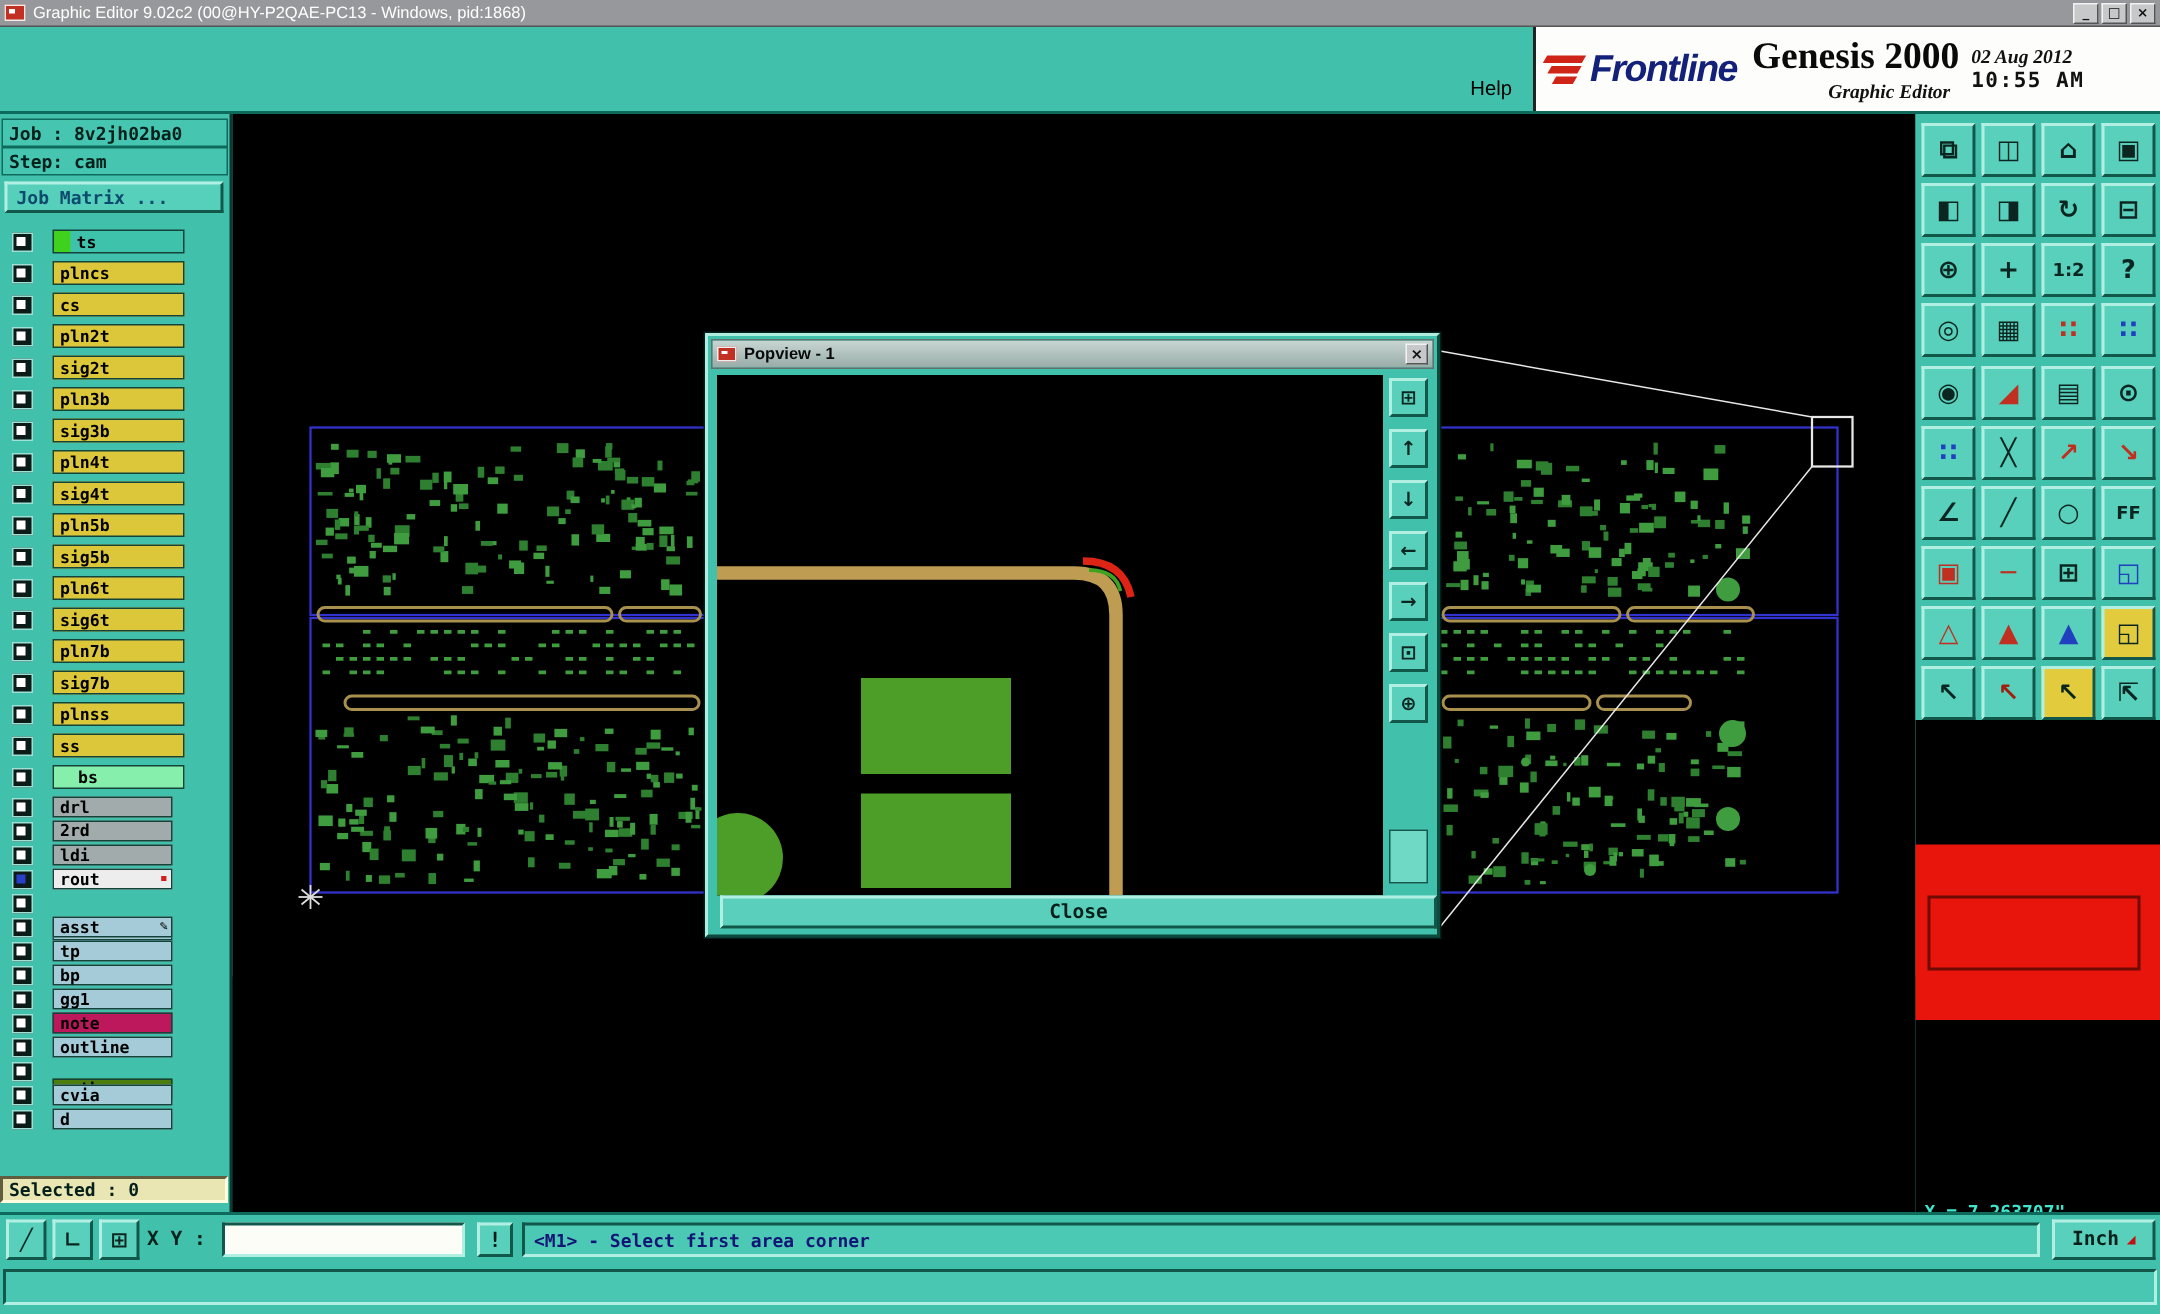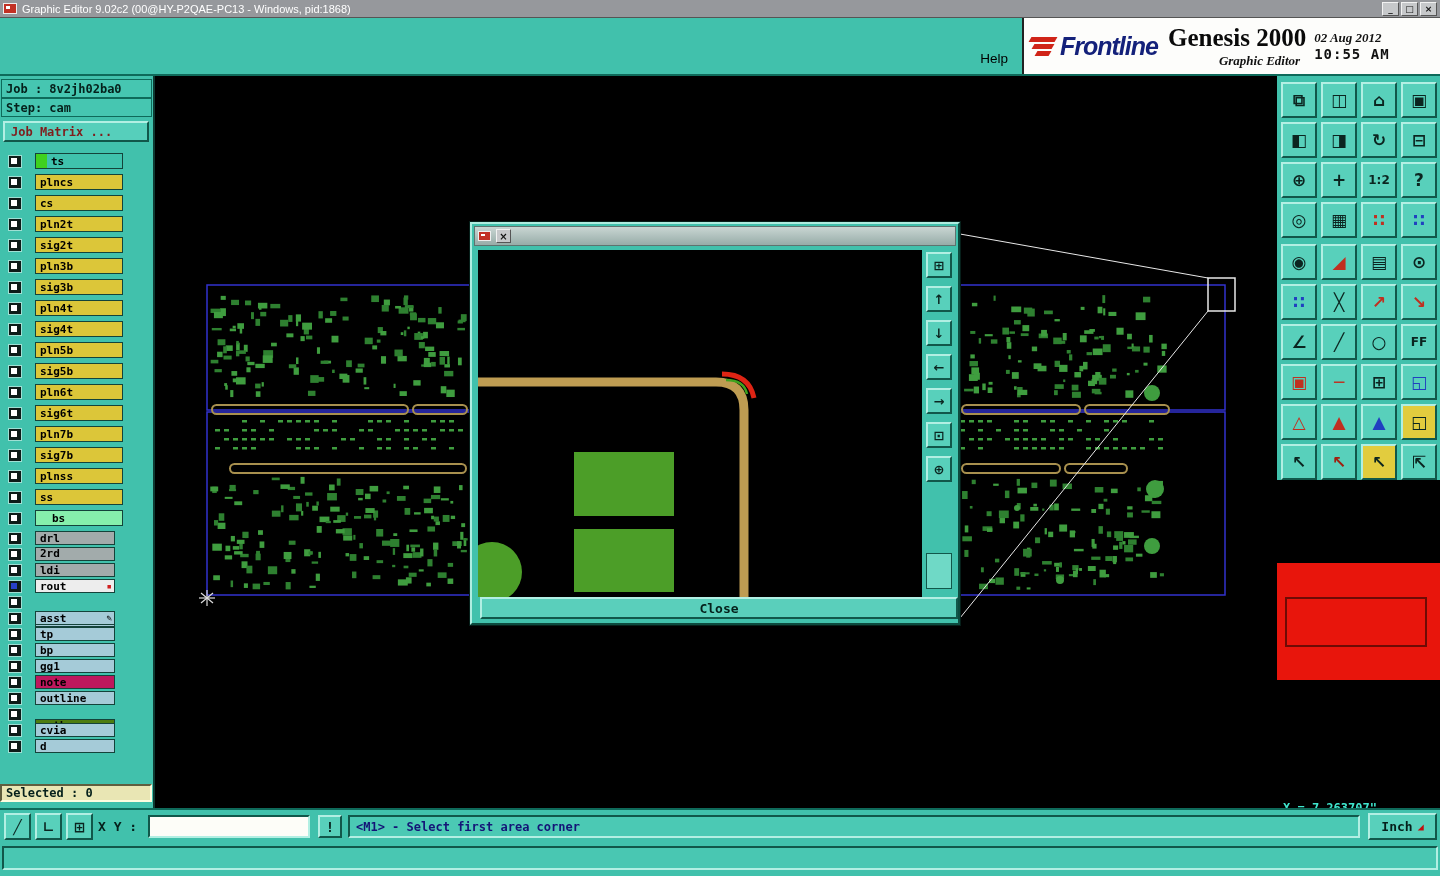--- a/index.html
+++ b/index.html
@@ -32,21 +32,21 @@
 .dt-col{margin-left:8px;display:flex;flex-direction:column;align-items:flex-start;min-width:96px}
 .brand-date{font:italic bold 13px "Liberation Serif",serif;color:#111;white-space:nowrap}
 .brand-time{font:bold 14px "DejaVu Sans Mono",monospace;color:#111;letter-spacing:1px}
 
 
 .sidebar{position:absolute;left:0;top:76px;width:155px;height:732px;background:#41C1AC;border-right:2px solid #0E3A32}
 .job-label,.step-label{position:absolute;left:1px;width:151px;height:19px;border:1px solid #0E6A5A;background:#46C6B1;
  font:bold 12px "DejaVu Sans Mono",monospace;color:#05201B;display:flex;align-items:center;padding-left:4px;white-space:nowrap}
 .job-label{top:3px}.step-label{top:22px}
 .job-matrix{position:absolute;left:3px;top:45px;width:146px;height:21px;background:#56CFBB;border:2px solid;border-color:#B2EFE3 #11574A #11574A #B2EFE3;
- font:bold 12px "DejaVu Sans Mono",monospace;color:#7f1d1d;display:flex;align-items:center;padding-left:6px;cursor:default}
+ font:bold 12px "DejaVu Sans Mono",monospace;color:#0c4a6e;display:flex;align-items:center;padding-left:6px;cursor:default}
 .layer-list{position:absolute;left:0;top:77px;width:155px}
 .layer-row{display:flex;align-items:center;padding-left:8px}
 .layer-row.board{height:16px;margin-bottom:5px}
 .layer-row.misc{height:14px;margin-bottom:2px}
 .layer-cb{width:14px;height:13px;background:#0D1B18;border:1px solid #9FE0D4;display:inline-flex;align-items:center;padding-left:2px;flex:none}
 .cb-inner{width:6px;height:6px;background:#fff;display:block}
 .layer-label{margin-left:13px;width:88px;height:100%;font:bold 11px "DejaVu Sans Mono",monospace;color:#000;
  display:flex;align-items:center;padding-left:4px;position:relative;border:1px solid #14433A}
 .layer-row.misc .layer-label{width:80px}
 .layer-swatch{position:absolute;left:0;top:0;bottom:0;width:11px}
@@ -1153,20 +1153,21 @@
       <div class="coords">
         <div>X = 7.263707"</div>
         <div>Y = 7.646138"</div>
       </div>
     </div>
   </div>
 
   <div class="popup">
     <div class="popup-titlebar">
       <span class="popup-icon"></span>
+      <span class="popup-title">Popview - 1</span>
       <span class="popup-close">×</span>
     </div>
     <div class="popup-canvas">
       <svg width="446" height="347" viewBox="0 0 446 347">
         <path d="M0 132 H238 Q266 132 266 160 V347" stroke="#BE9C52" stroke-width="9" fill="none"></path>
         <path d="M244 124 Q271 124 276 148" stroke="#DE2414" stroke-width="5" fill="none"></path>
         <path d="M248 130 Q266 130 269 144" stroke="#3FA31F" stroke-width="2.5" fill="none"></path>
         <rect x="96" y="202" width="100" height="64" fill="#4C9E28"></rect>
         <rect x="96" y="279" width="100" height="63" fill="#4C9E28"></rect>
         <circle cx="14" cy="322" r="30" fill="#4C9E28"></circle>

